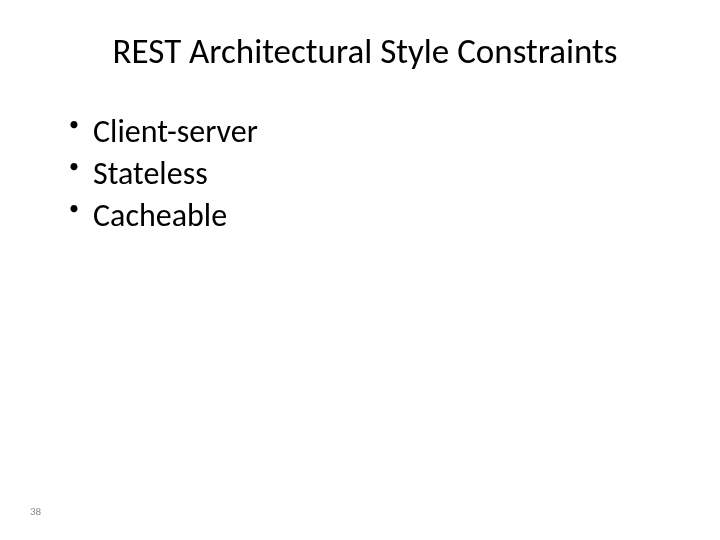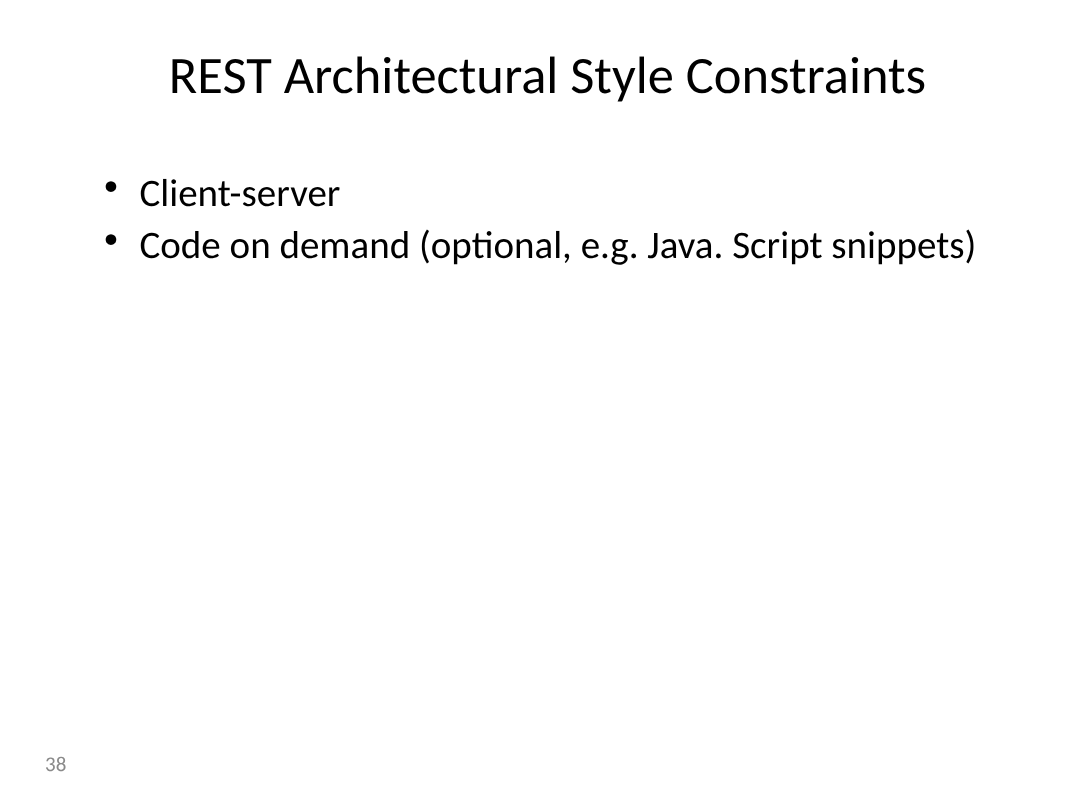--- a/index.html
+++ b/index.html
@@ -27,44 +27,45 @@
       font-weight: 400;
       text-align: center;
       margin-bottom: 40px;
       letter-spacing: 0px;
     }
     .bullet-list {
       list-style: none;
       padding-left: 15px;
     }
     .bullet-list li {
-      font-size: 26px;
+      font-size: 32px;
       line-height: 1.25;
       margin-bottom: 2px;
       padding-left: 28px;
       position: relative;
     }
     .bullet-list li::before {
       content: "•";
       position: absolute;
       left: 4px;
       top: 0;
       font-size: 20px;
     }
     .page-number {
       position: absolute;
       bottom: 22px;
       left: 30px;
-      font-size: 14px;
+      font-size: 11px;
       color: #8a8a8a;
     }
   </style>
 </head>
 <body>
 
 <div class="slide">
   <h1 class="title">REST Architectural Style Constraints</h1>
   <ul class="bullet-list">
     <li>Client-server</li>
-    <li>Code on demand (optional, e.g. Java. Script snippets)</li>
+    <li>Stateless</li>
+    <li>Cacheable</li>
   </ul>
   <div class="page-number">38</div>
 </div>
 
 </body></html>

